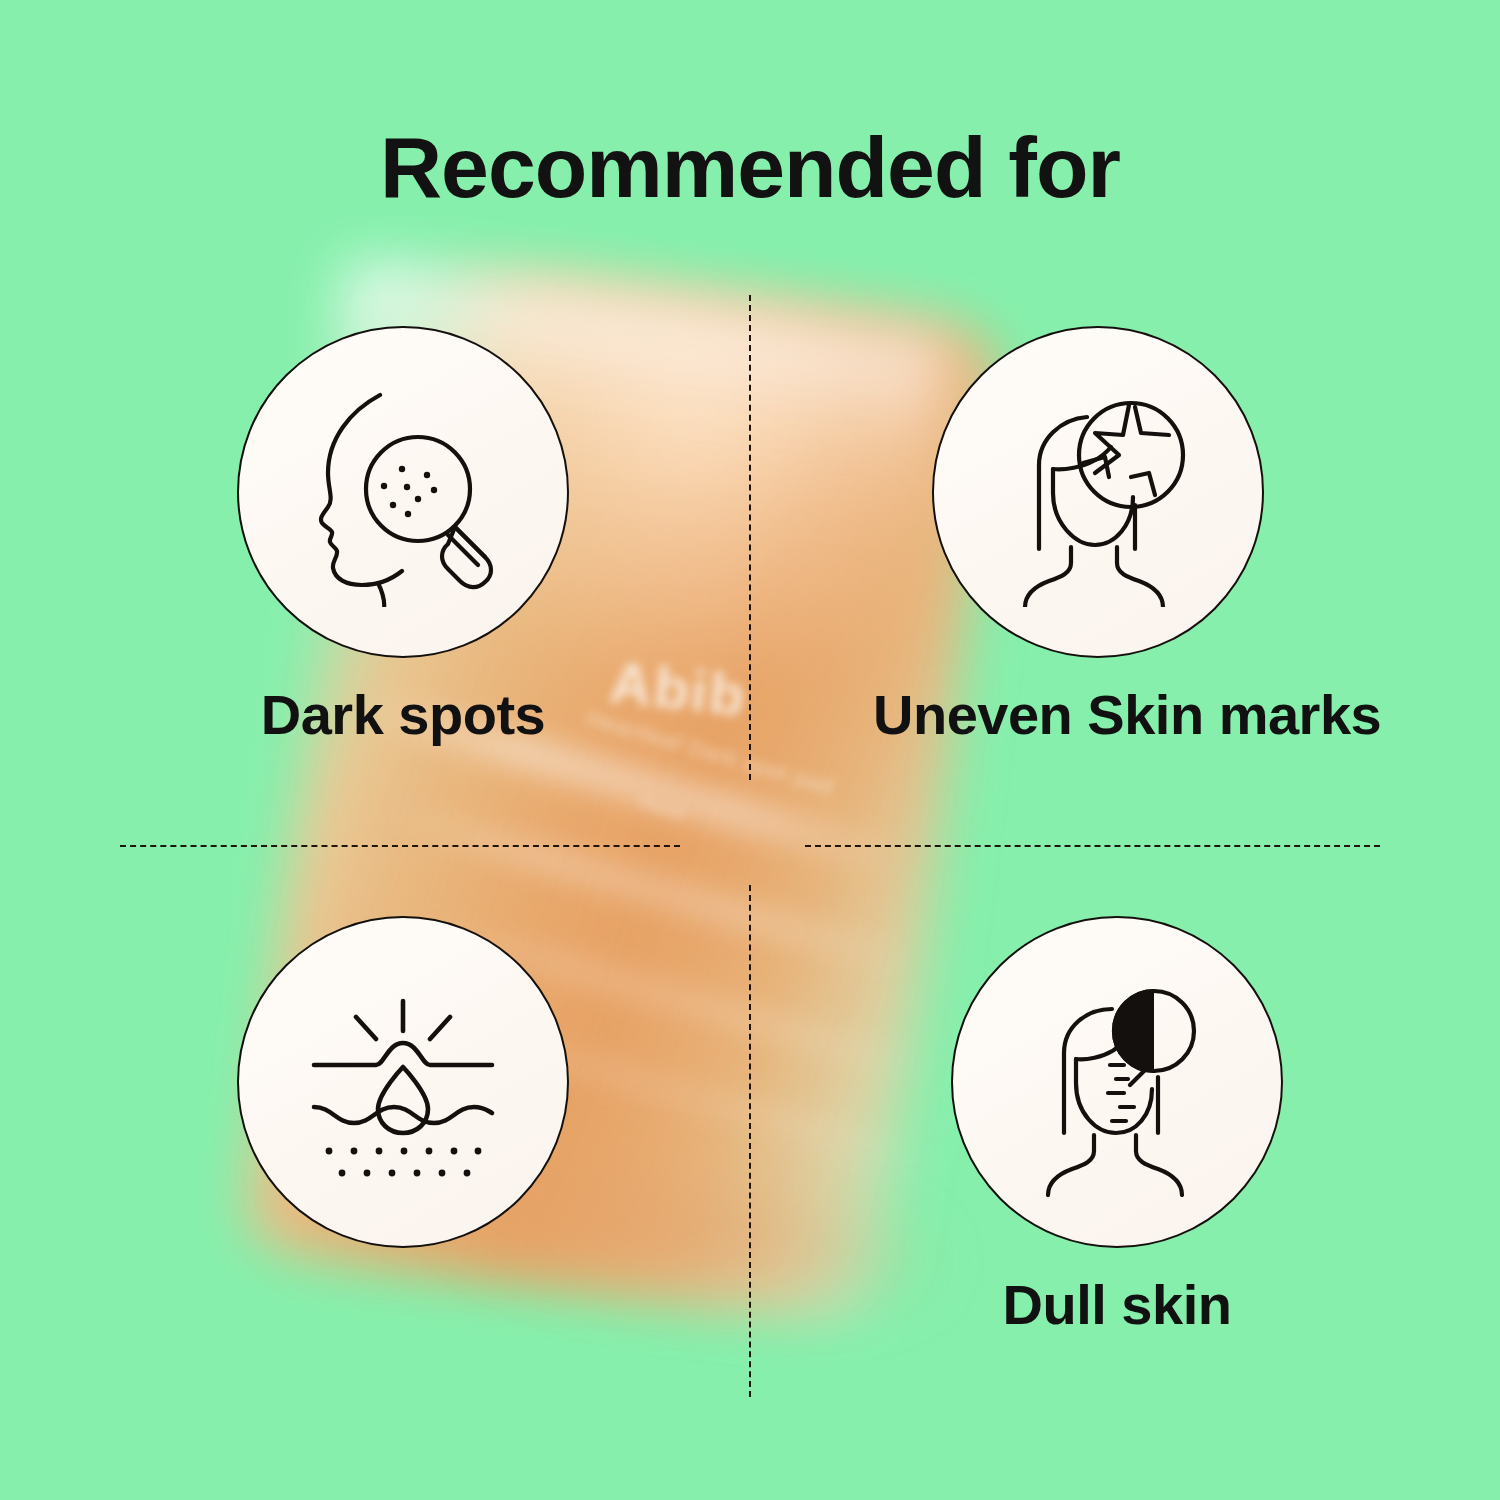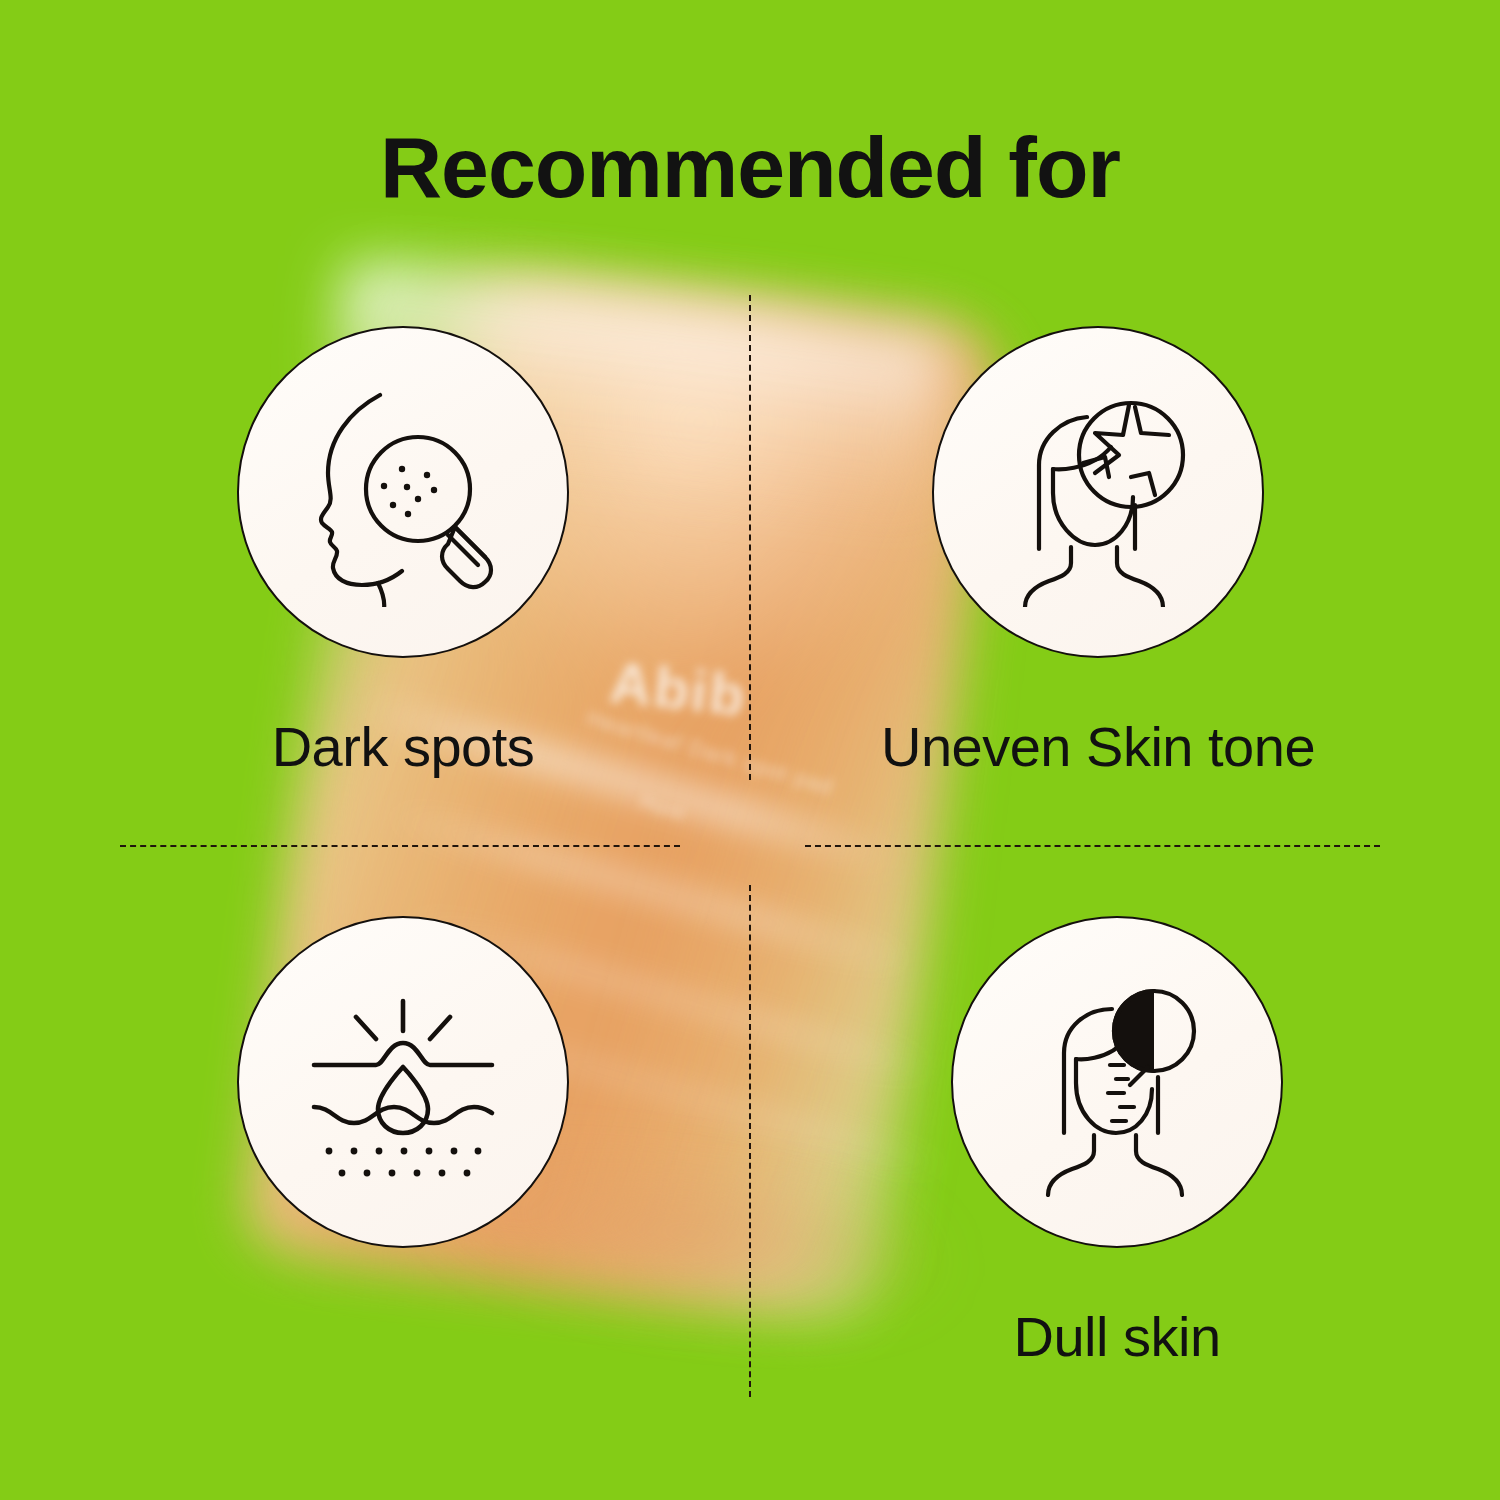--- a/index.html
+++ b/index.html
@@ -7,21 +7,21 @@
   html, body {
     width:1500px; height:1500px;
     background:#F6F5F2;
     font-family:"Liberation Sans", sans-serif;
     overflow:hidden;
   }
 
   #page {
     position:relative;
     width:1500px; height:1500px;
-    background:#84cc16;
+    background:#86efac;
     overflow:hidden;
   }
 
   
   .product-backdrop {
     position:absolute;
     left:0; top:0; width:1500px; height:1500px;
     overflow:hidden;
     pointer-events:none;
   }
@@ -154,23 +154,23 @@
     border:2px solid #14100d;
     background:linear-gradient(150deg, #FFFDFA 0%, #FDF7F1 55%, #FBF4EE 100%);
     display:flex;
     align-items:center;
     justify-content:center;
     box-shadow:0 0 0 0 rgba(0,0,0,0);
   }
   .icon-circle svg { display:block; }
 
   .cell-label {
-    margin-top:56px;
+    margin-top:24px;
     font-size:56px;
-    font-weight:400;
+    font-weight:700;
     color:#111111;
     letter-spacing:-0.5px;
     white-space:nowrap;
   }
   .cell-tr .cell-label,
   .cell-br .cell-label { }
 </style>
 </head>
 <body>
 
@@ -244,21 +244,21 @@
           <path d="M134 170 L134 186 C134 196 144 200 156 204 C172 210 180 218 180 230"></path>
 
           <circle cx="148" cy="78" r="52"></circle>
           <path d="M146 28 L140 58 L112 56 L136 78 L112 96"></path>
           <path d="M100 86 L122 80 L126 100"></path>
           <path d="M148 100 L166 96 L172 118"></path>
           <path d="M152 30 L158 56 L186 58"></path>
         </svg>
       </span>
     </div>
-    <div class="cell-label">Uneven Skin tone</div>
+    <div class="cell-label">Uneven Skin marks</div>
   </div>
 
   <div class="cell cell-bl">
     <div class="icon-circle">
       <span>
         <svg width="230" height="230" viewBox="0 0 230 230" fill="none" stroke="#14100d" stroke-width="4.6" stroke-linecap="round" stroke-linejoin="round">
 
           <path d="M115 34 L115 64"></path>
           <path d="M68 50 L88 72"></path>
           <path d="M162 50 L142 72"></path>

